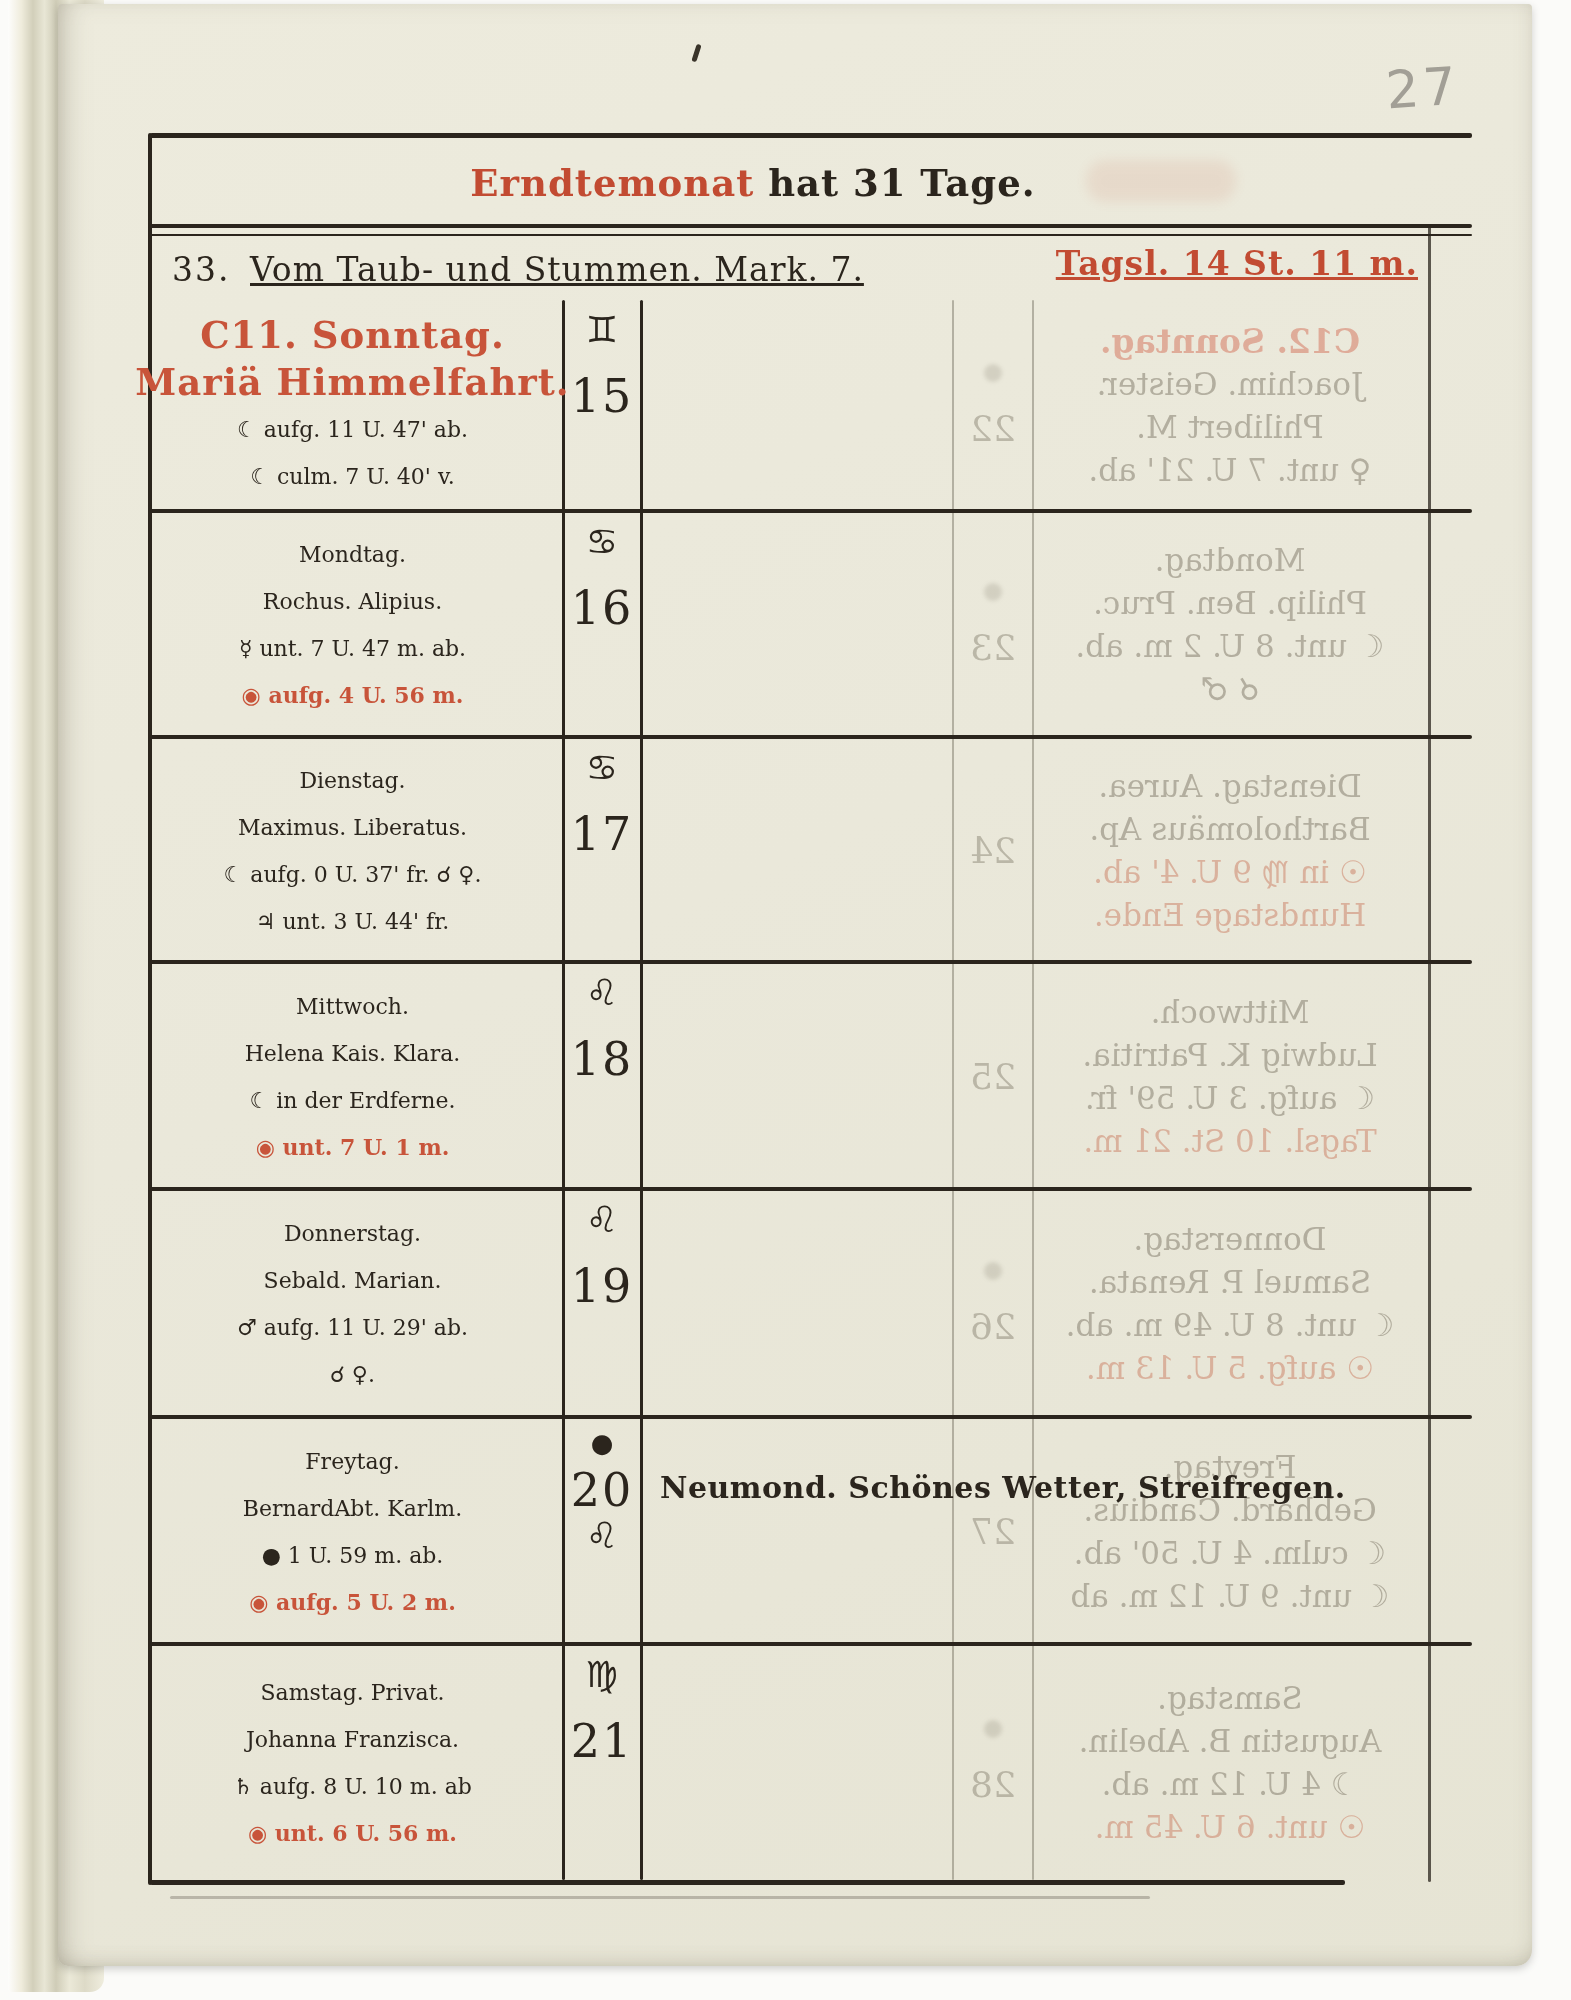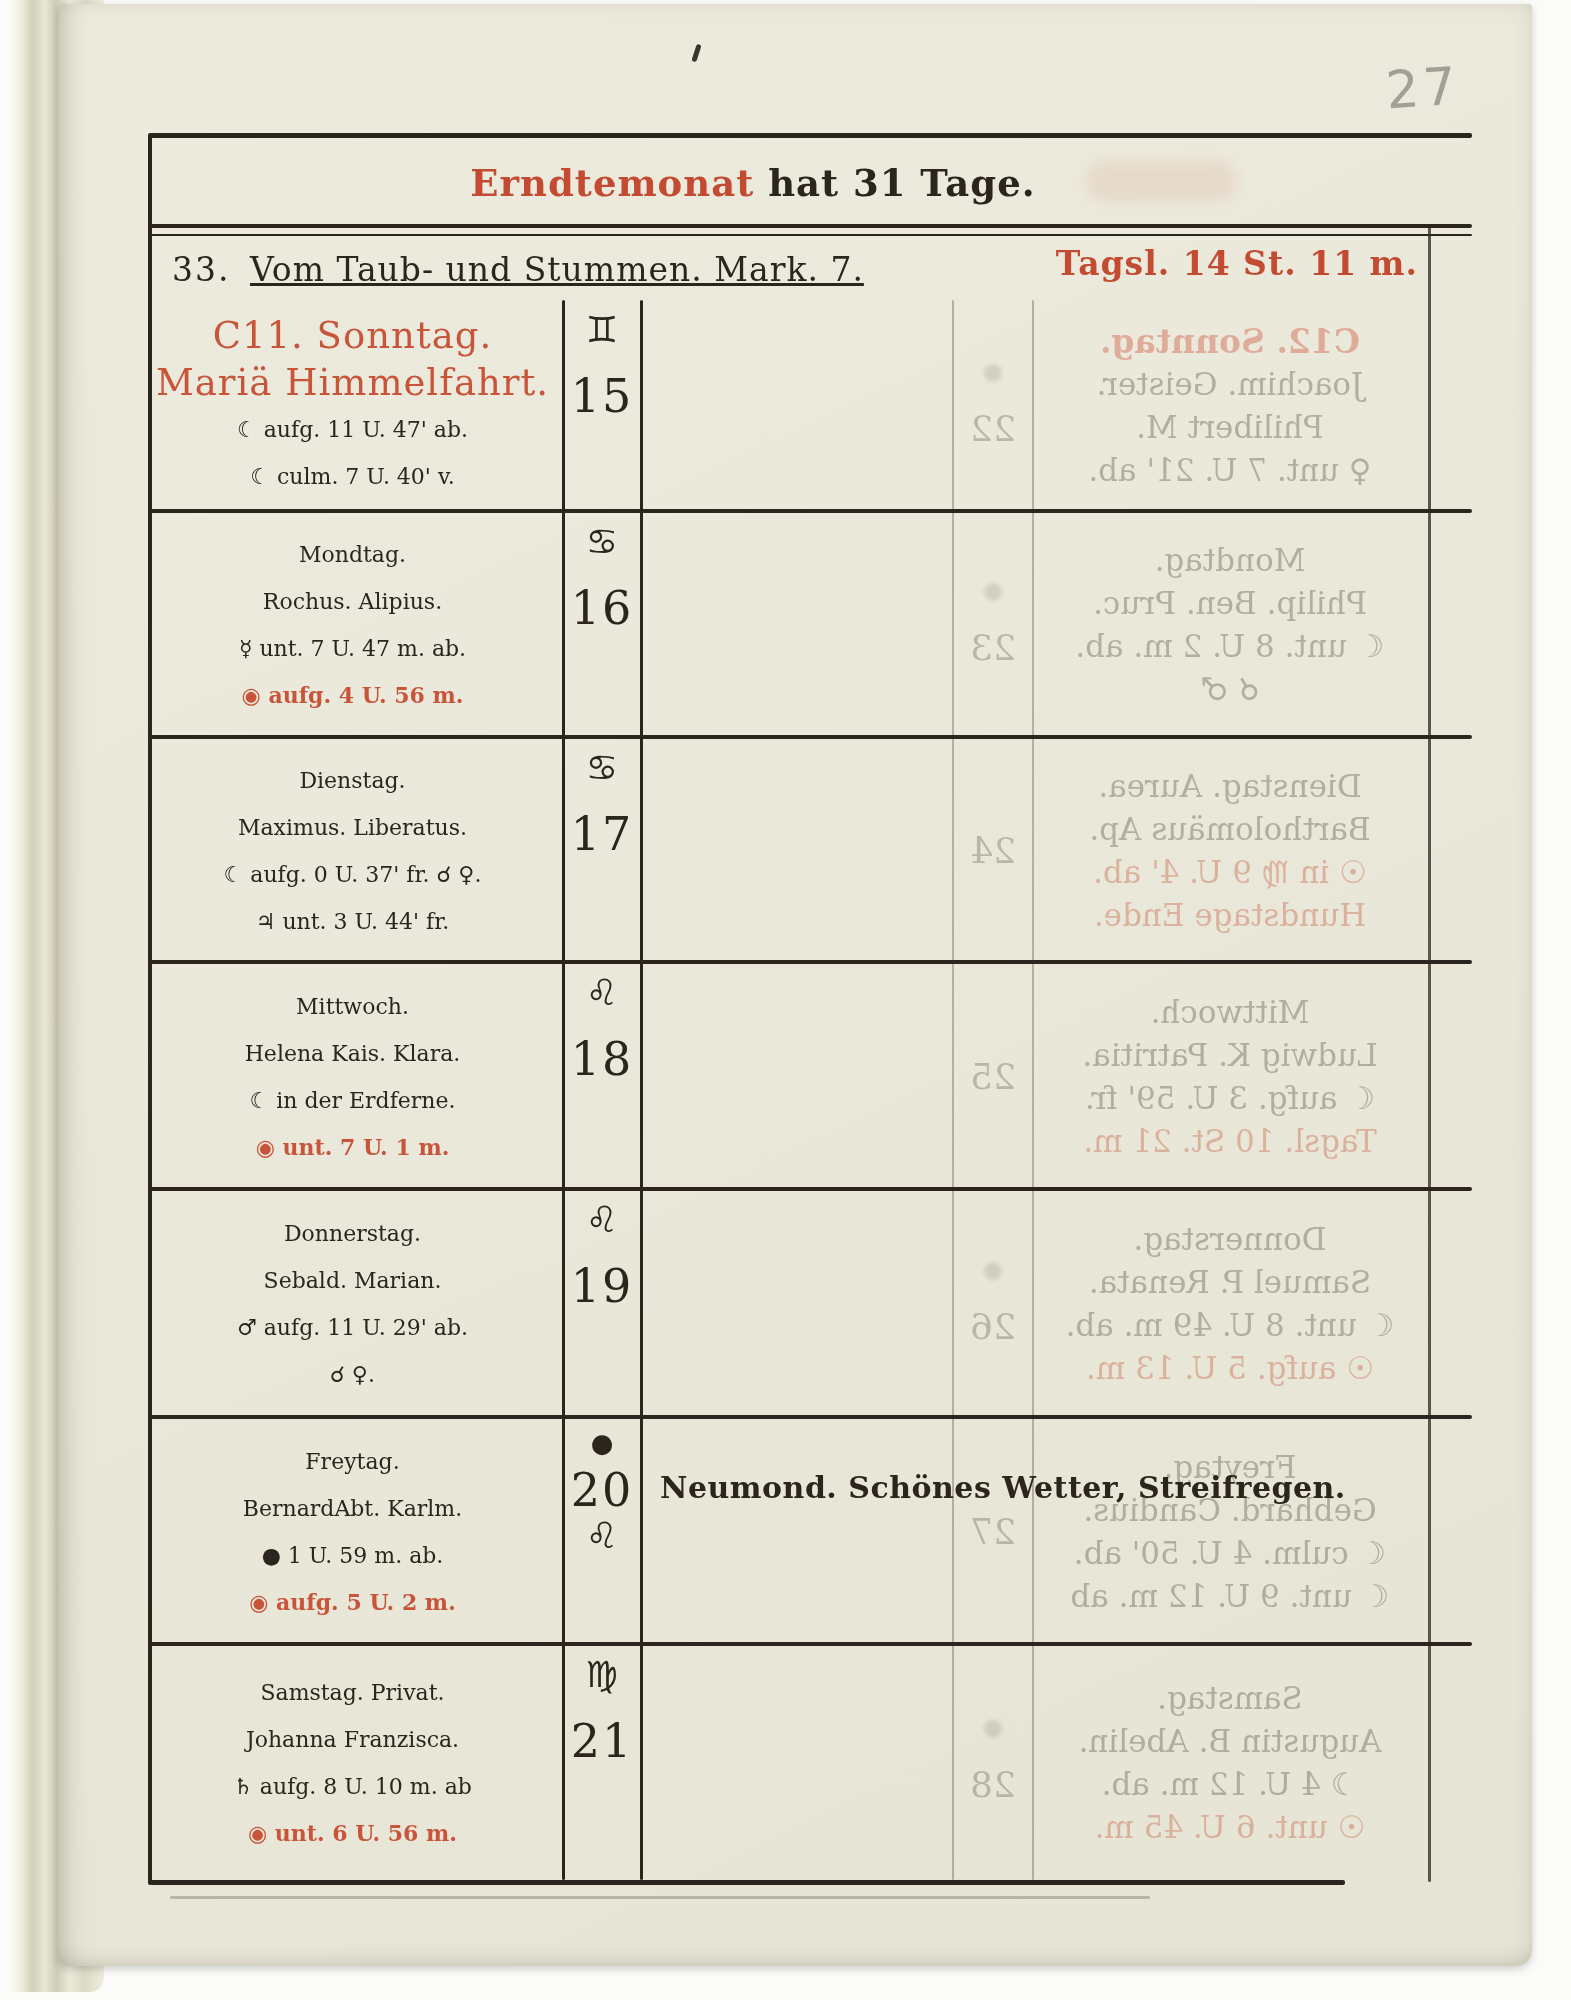--- a/index.html
+++ b/index.html
@@ -50,31 +50,31 @@
     position:absolute; left:150px; top:146px; width:1282px; height:74px;
     display:flex; align-items:center; justify-content:center;
     transform:translateX(-38px);
     font-size:37px; font-weight:bold; letter-spacing:1px; white-space:pre;
   }
   .title-red{color:#c24b32;}
   
   .header-row{position:absolute; left:150px; top:240px; width:1282px; height:60px; font-size:33px;}
   .hdr-week{position:absolute; left:22px; top:10px; letter-spacing:2px;}
   .hdr-gospel{position:absolute; left:100px; top:10px; letter-spacing:1px;text-decoration:underline;}
-  .hdr-daylength{position:absolute; right:14px; top:4px; color:#c24b32; font-weight:bold; letter-spacing:1px;}
+  .hdr-daylength{position:absolute; right:14px; top:4px; color:#c24b32; font-weight:bold; letter-spacing:1px;text-decoration:underline;}
   
   .cal-row{position:absolute; left:150px; width:1282px;}
   .cell-day{
     position:absolute; left:0; top:0; width:405px; height:100%;
     display:flex; flex-direction:column; align-items:center; justify-content:center;
     text-align:center;
   }
   .day-line{font-size:22px; line-height:47px; white-space:nowrap;}
   .day-line.red{color:#c8543a; font-weight:bold;}
-  .day-line.lg{font-size:37px; font-weight:normal; letter-spacing:1px;}
+  .day-line.lg{font-size:37px; font-weight:bold; letter-spacing:1px;}
   .cell-num{
     position:absolute; left:416px; top:0; width:72px; height:100%;
     display:flex; flex-direction:column; align-items:center; padding-top:10px;
     box-sizing:border-box;
   }
   .zodiac{
     font-family:"DejaVu Sans","Liberation Sans",sans-serif;
     font-size:36px; line-height:40px; color:#2b251d;
   }
   .newmoon{font-size:26px; line-height:30px;}

